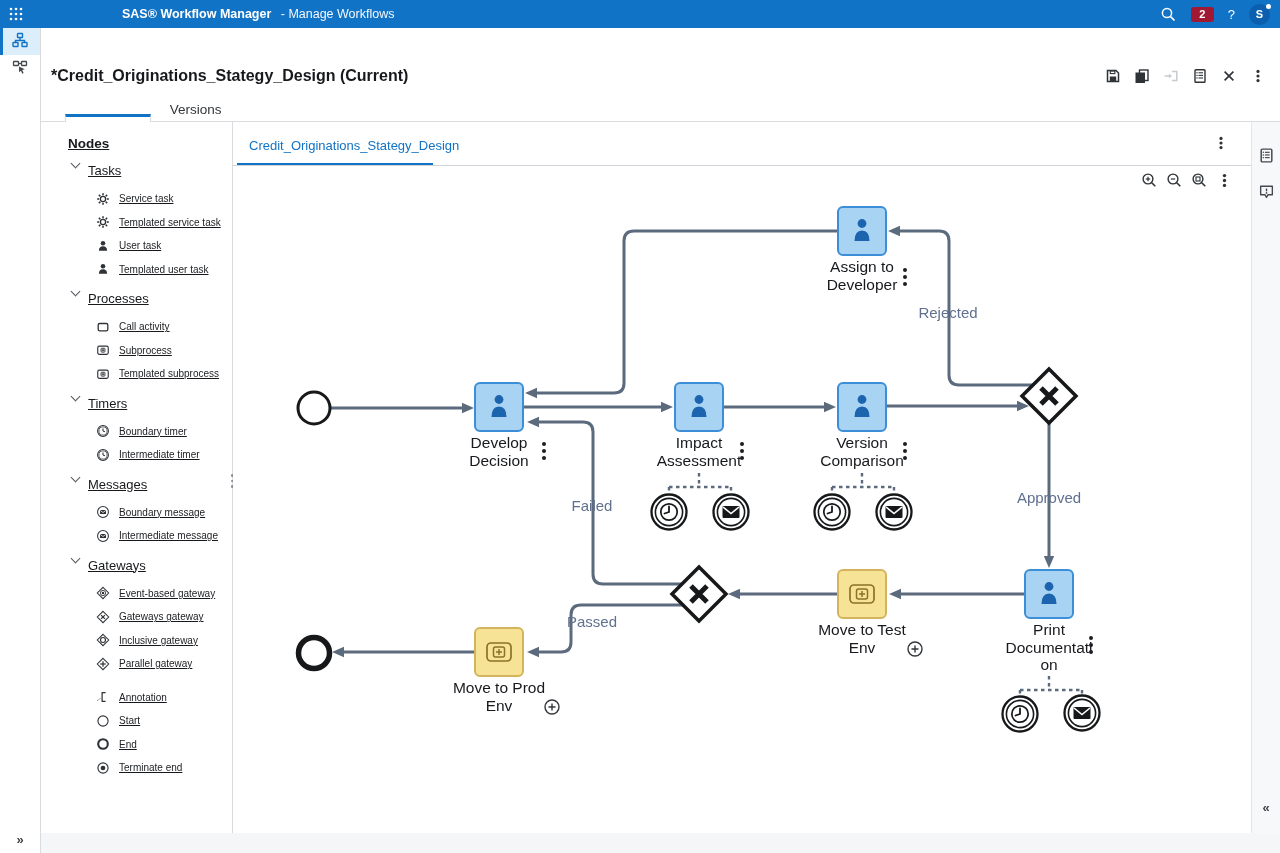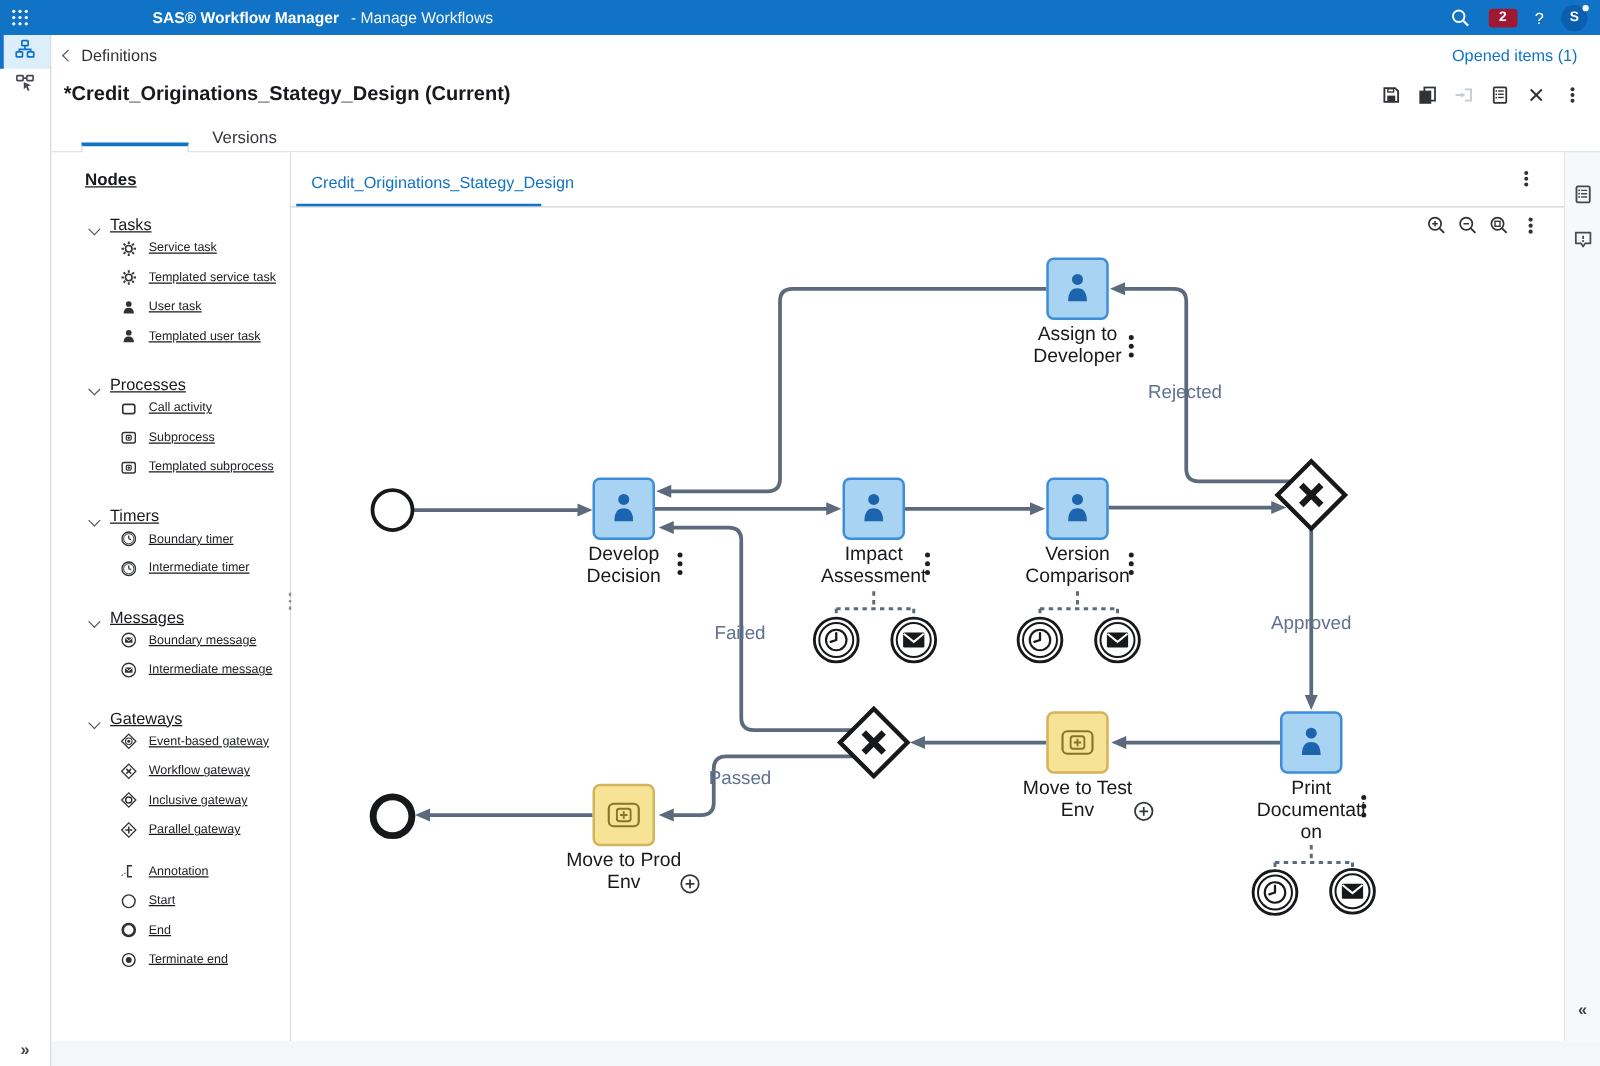--- a/index.html
+++ b/index.html
@@ -36,21 +36,21 @@
   .tabsrow{position:absolute;top:66px;left:0;right:0;height:28px;border-bottom:1px solid #d9dbde;box-sizing:border-box;}
   .tab{display:inline-block;font-size:13.5px;padding:6px 14px 5px 14px;color:#33363a;cursor:pointer;vertical-align:bottom;}
   .tab.active{color:#1173c5;background:#fff;border:1px solid #d9dbde;border-bottom:none;border-top:3px solid #1173c5;
     padding-top:4px;margin-bottom:-1px;position:relative;top:18px;}
   .tabs-inner{position:absolute;left:24px;bottom:-1px;}
   
   .content{position:absolute;top:94px;left:0;right:0;bottom:0;display:flex;text-decoration:underline;}
   .panel{width:191px;border-right:1px solid #d9dbde;background:#fff;position:relative;flex:none;}
   .panel-title{padding:14px 0 2px 27px;font-size:13.5px;font-weight:bold;color:#17191d;}
   .sec{margin-top:10px;}
-  .sec-h{display:flex;align-items:flex-end;height:24px;padding-left:31px;gap:9px;font-size:13px;color:#17191d;cursor:pointer;}
+  .sec-h{display:flex;align-items:flex-start;height:24px;padding-left:31px;gap:9px;font-size:13px;color:#17191d;cursor:pointer;}
   .chev-down{width:6px;height:6px;border-right:1.5px solid #54585e;border-bottom:1.5px solid #54585e;transform:rotate(45deg);margin-top:-3px;}
   .pal-item{display:flex;align-items:center;height:23.5px;padding-left:55px;gap:9px;font-size:10px;color:#202327;cursor:grab;}
   .item-icon{width:14px;height:14px;display:flex;align-items:center;justify-content:center;flex:none;}
   .item-icon svg{width:14px;height:14px;display:block;}
   .splitter{position:absolute;right:-3px;top:346px;width:5px;height:26px;display:flex;flex-direction:column;align-items:center;justify-content:center;gap:3px;cursor:col-resize;}
   .splitter i{width:2.5px;height:2.5px;background:#8a8f96;border-radius:50%;display:block;}
   .canvasWrap{width:1018px;position:relative;background:#fff;flex:none;}
   .canvas-tabbar{position:absolute;top:0;left:0;right:0;height:44px;border-bottom:1px solid #cfd2d6;box-sizing:border-box;z-index:5;background:#fff;}
   .canvas-tab-label{position:absolute;left:16px;top:16px;font-size:13px;color:#1173c5;cursor:pointer;white-space:nowrap;}
   .canvas-tab-underline{position:absolute;left:4px;bottom:0px;width:196px;height:2px;background:#1173c5;}
@@ -125,27 +125,20 @@
           <path d="M6.5 4.5 H9.5"></path>
         </g>
         <polygon points="7,7.5 12.8,10.2 10.2,11 11.6,14.1 10.3,14.7 8.9,11.7 7,13.3" fill="#45494f"></polygon>
       </svg>
     </span>
   </div>
   <div class="rail-expand">»</div>
 </nav>
 
 <div class="main">
-  <div class="row1">
-    <span class="breadcrumb">
-      <span class="chev-left"></span>
-      <span>Definitions</span>
-    </span>
-    <span class="opened-link">Opened items (1)</span>
-  </div>
   <div class="row2">
     <span class="doc-title">*Credit_Originations_Stategy_Design (Current)</span>
     <span class="toolbar" id="toolbar">
         <span class="tool-btn"><svg viewBox="0 0 16 16" width="100%" height="100%">
             <path d="M2.5 2.5 H11 L13.5 5 V13.5 H2.5 Z" fill="none" stroke="#2f3337" stroke-width="1.5"></path>
             <rect x="4.8" y="8.5" width="6.4" height="5" fill="#2f3337"></rect>
             <rect x="5.3" y="3" width="4.6" height="2.6" fill="none" stroke="#2f3337" stroke-width="1.1"></rect>
           </svg></span>
         <span class="tool-btn"><svg viewBox="0 0 16 16" width="100%" height="100%">
             <rect x="5.5" y="2" width="8.5" height="10.5" fill="#fff" stroke="#2f3337" stroke-width="1.4"></rect>
@@ -371,21 +364,21 @@
             <div class="pal-item">
               <span class="item-icon">
                 <svg viewBox="0 0 16 16" width="100%" height="100%">
                   <polygon points="8,1.5 14.5,8 8,14.5 1.5,8" fill="none" stroke="#2f3337" stroke-width="1.2"></polygon>
                   <g stroke="#2f3337" stroke-width="1.4">
                     <line x1="5.8" y1="5.8" x2="10.2" y2="10.2"></line>
                     <line x1="10.2" y1="5.8" x2="5.8" y2="10.2"></line>
                   </g>
                 </svg>
               </span>
-              <span>Workflow gateway</span>
+              <span>Gateways gateway</span>
             </div>
             <div class="pal-item">
               <span class="item-icon">
                 <svg viewBox="0 0 16 16" width="100%" height="100%">
                   <polygon points="8,1.5 14.5,8 8,14.5 1.5,8" fill="none" stroke="#2f3337" stroke-width="1.2"></polygon>
                   <circle cx="8" cy="8" r="2.8" fill="none" stroke="#2f3337" stroke-width="1.3"></circle>
                 </svg>
               </span>
               <span>Inclusive gateway</span>
             </div>

